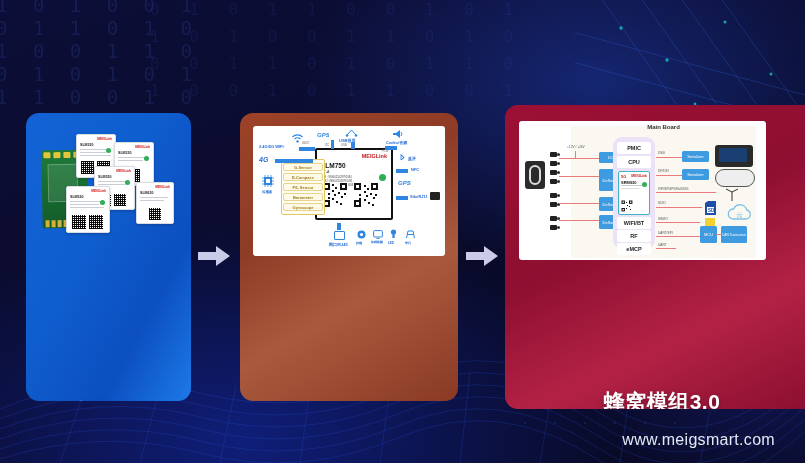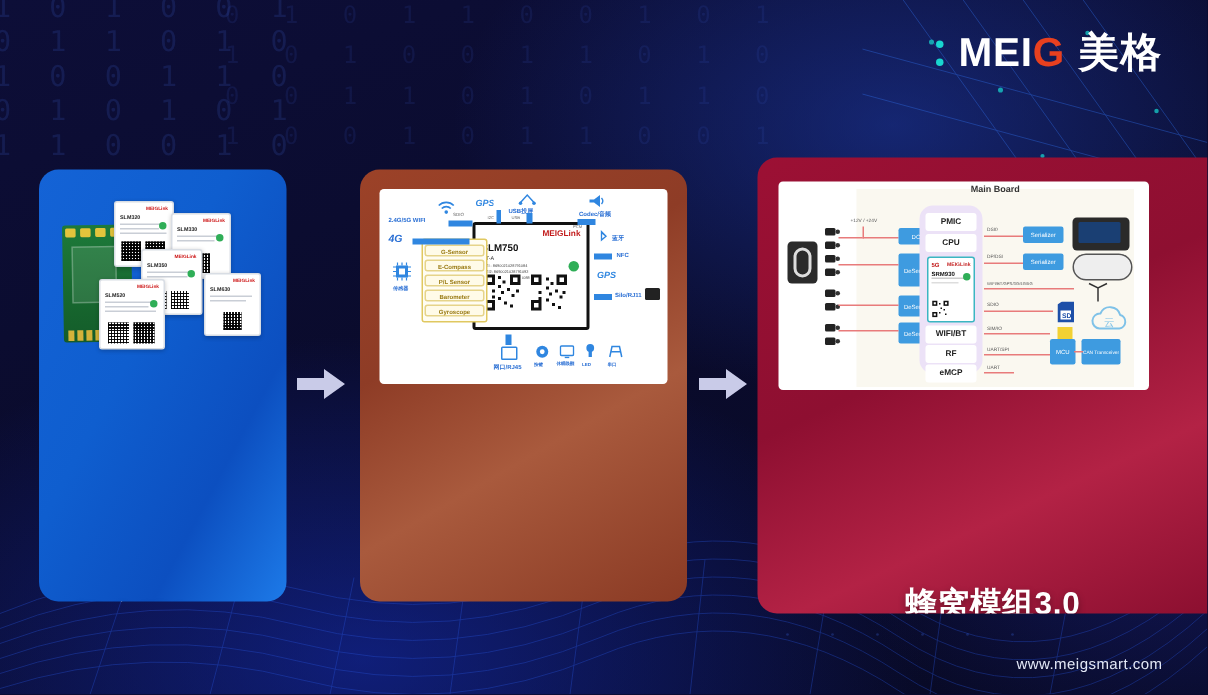--- a/index.html
+++ b/index.html
@@ -82,21 +82,21 @@
   .c1t { top:285px; }
   .c3t { top:283px; }
 
   
   .arrow { position:absolute; width:32px; height:20px; }
   .a1 { left:198px; top:246px; }
   .a2 { left:466px; top:246px; }
 
   .site {
     position:absolute; right:30px; bottom:14px;
-    font-size:10px; color:#e3e8f6; letter-spacing:0.3px;
+    font-size:16px; color:#e3e8f6; letter-spacing:0.3px;
   }
 
   
   .pcb {
     position:absolute; left:2px; top:22px; width:46px; height:78px;
     background:linear-gradient(180deg,#1d7a3a 0%,#17682f 60%,#145c2a 100%);
     border-radius:2px; transform:rotate(-1deg);
   }
   .pcb .pads { position:absolute; left:2px; top:2px; display:flex; gap:3px; }
   .pcb .pads i { width:7px; height:6px; background:#e3c43c; display:block; border-radius:1px; }
@@ -236,28 +236,20 @@
       <circle cx="20" cy="80" r="0.9"></circle>
         <circle cx="50" cy="80" r="0.9"></circle>
         <circle cx="80" cy="80" r="0.9"></circle>
       <circle cx="110" cy="80" r="0.9"></circle>
         <circle cx="140" cy="80" r="0.9"></circle>
         <circle cx="170" cy="80" r="0.9"></circle>
     </g>
   </svg>
 
 
-  <div class="logo">
-    <div class="logo-dots">
-        <i></i>
-        <i></i>
-      </div>
-    <div class="logo-mark"><span>MEI</span><span class="g">G</span></div>
-    <div class="logo-cn">美格</div>
-  </div>
 
   <div class="card card1">
     <div class="card-img c1img">
       <div class="pcb">
         <div class="pads">
             <i></i>
             <i></i>
             <i></i>
             <i></i>
             <i></i>

